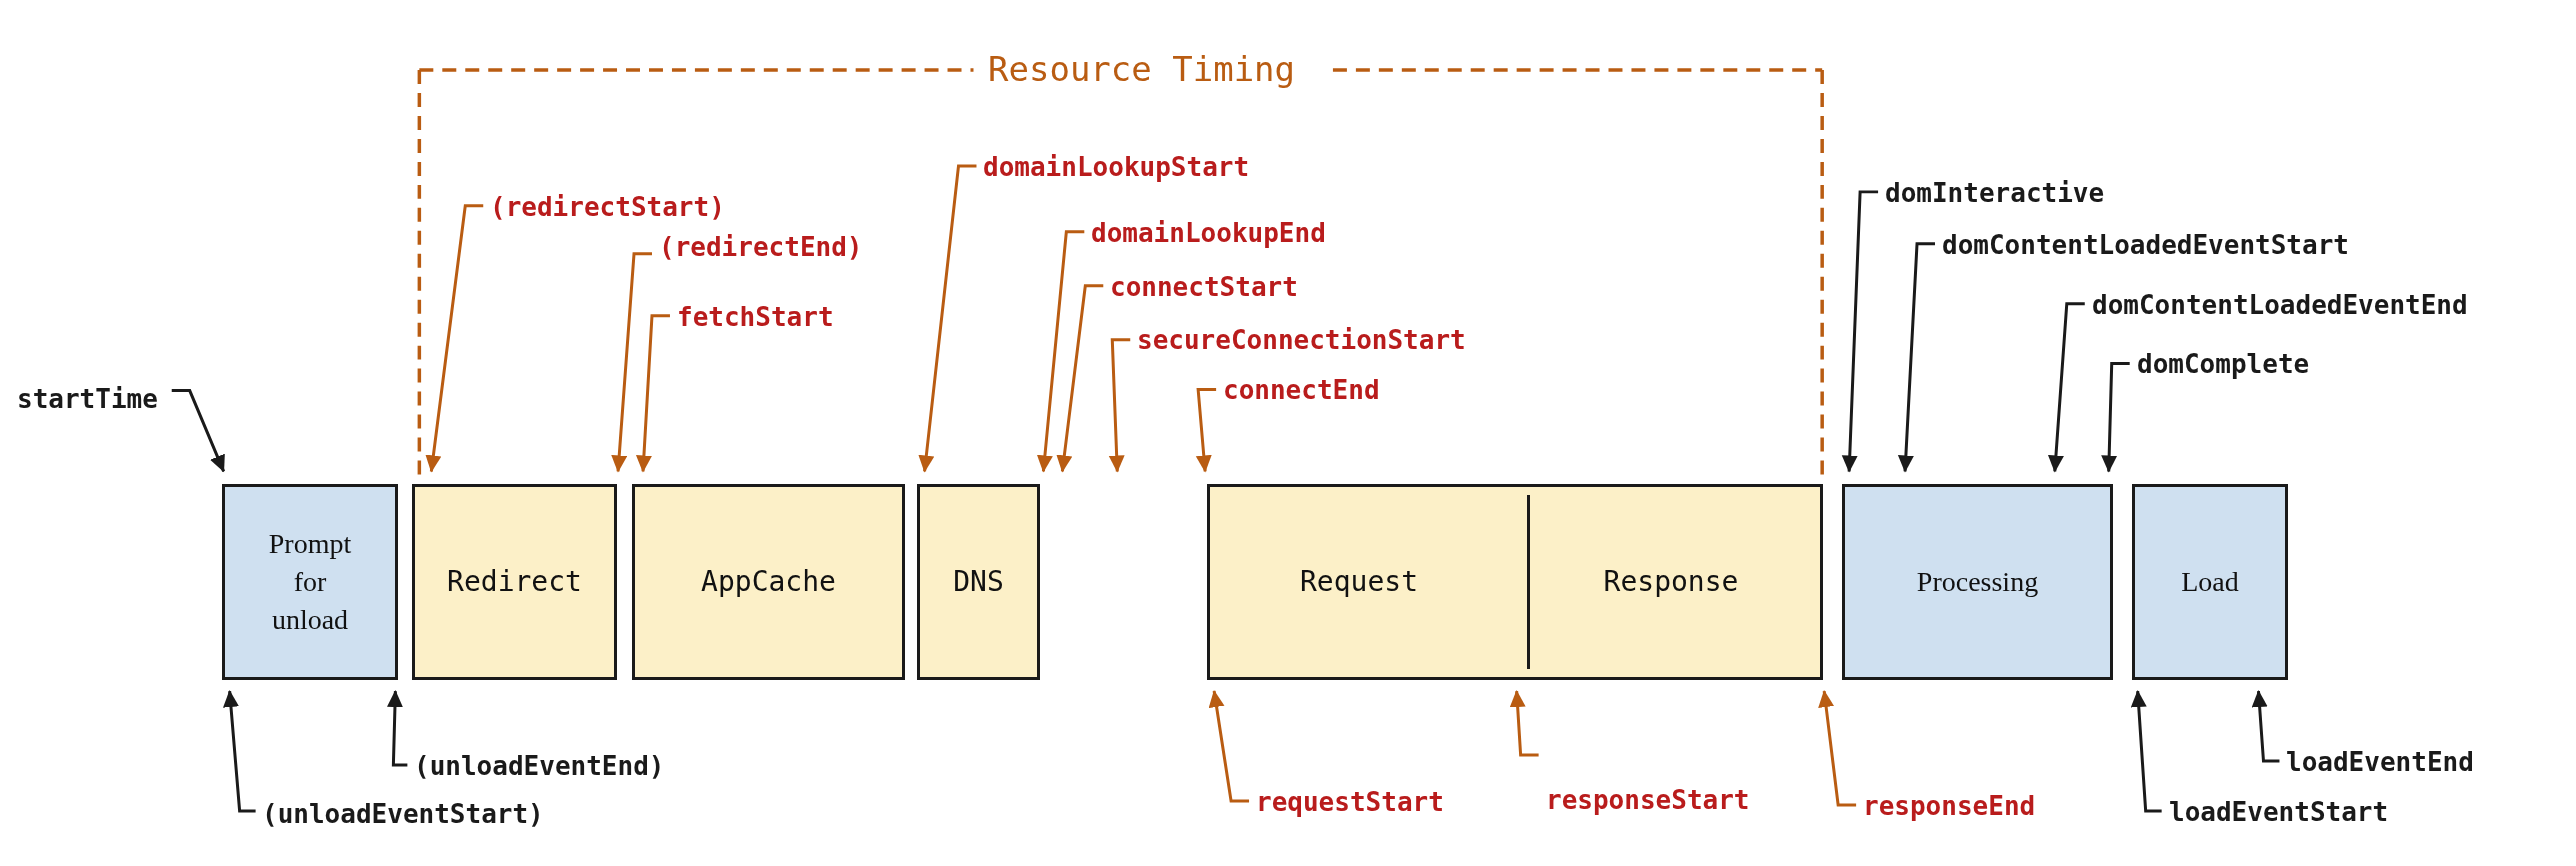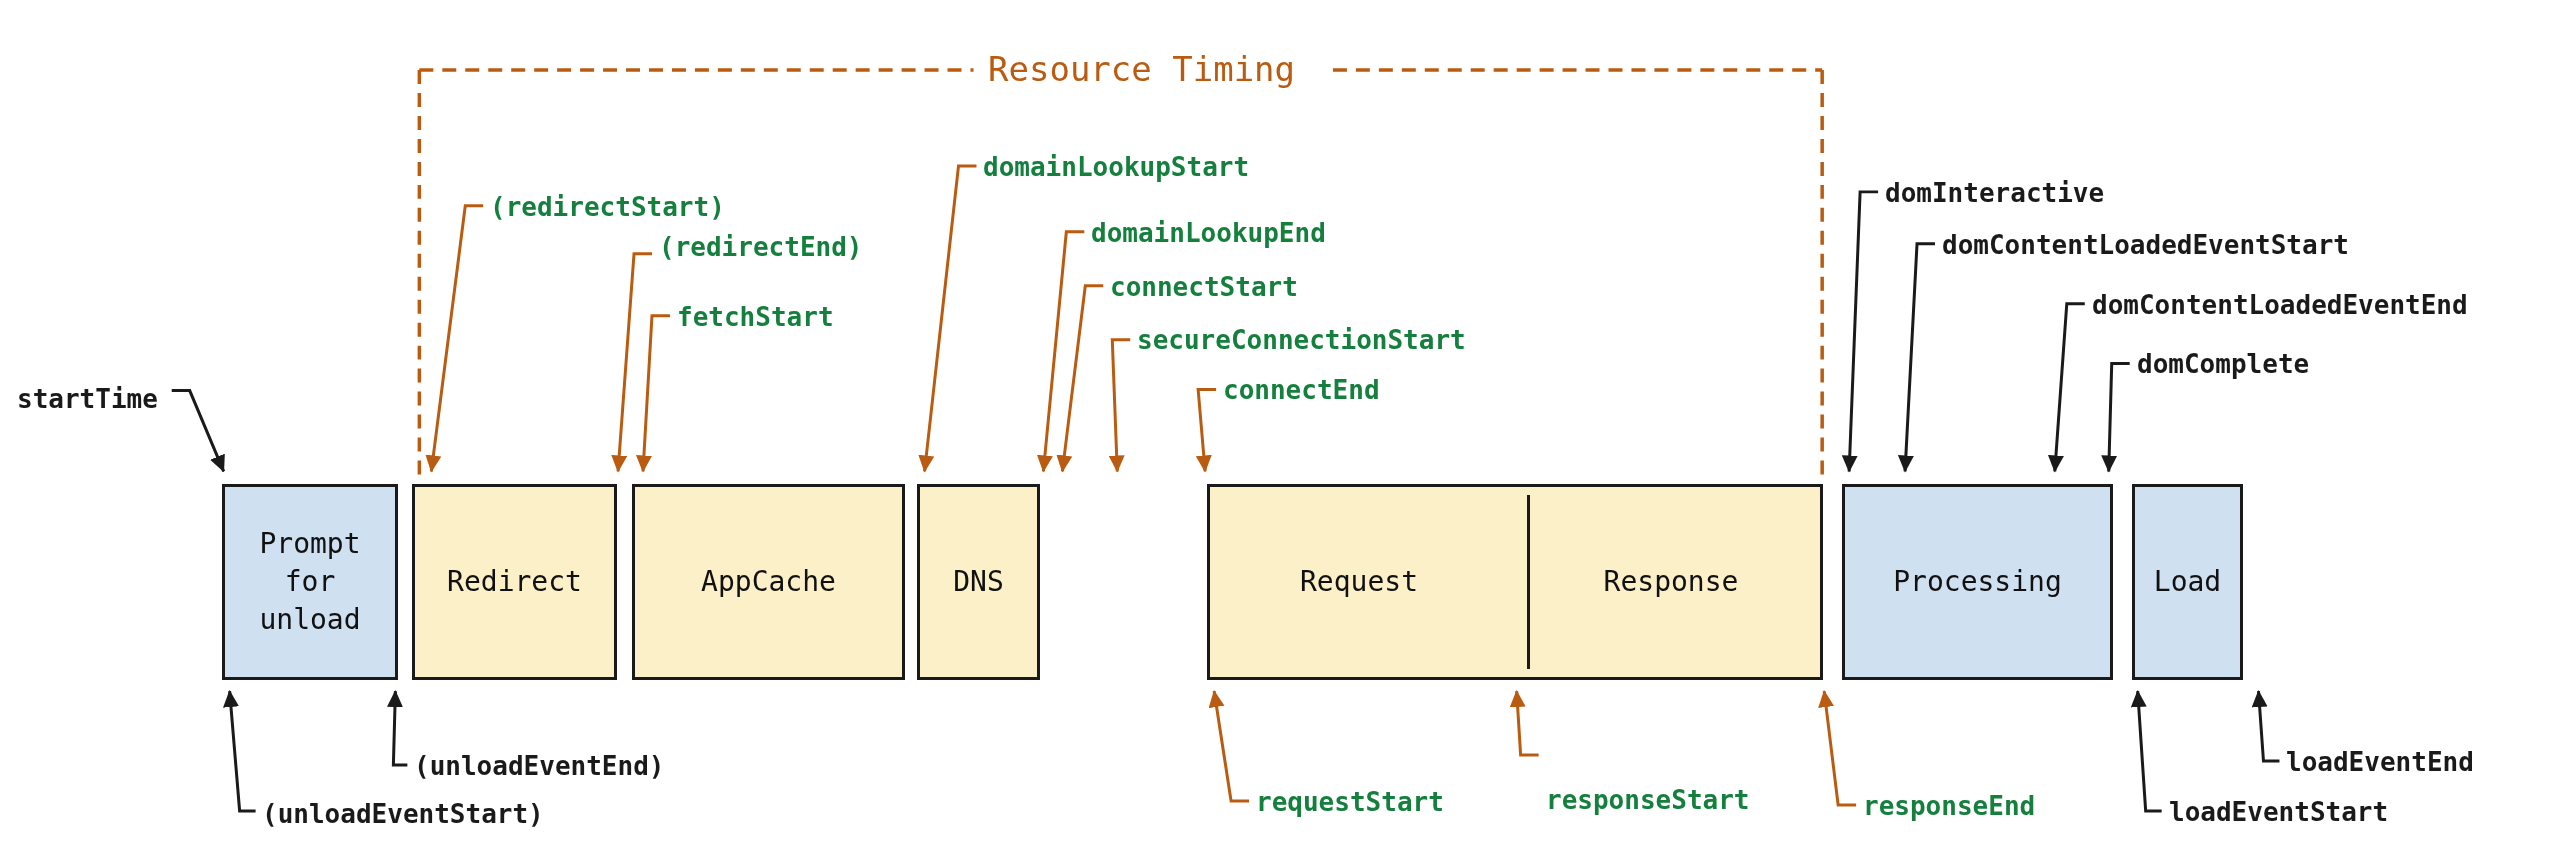--- a/index.html
+++ b/index.html
@@ -11,21 +11,21 @@
     overflow:hidden;
     font-family:"DejaVu Sans Mono", monospace;
   }
   .overlay{position:absolute;left:0;top:0;width:2576px;height:867px;}
   .lbl{
     position:absolute;
     font:bold 26px/1.2 "DejaVu Sans Mono", monospace;
     white-space:nowrap;
     letter-spacing:0;
   }
-  .lbl.orange{color:#15803d;}
+  .lbl.orange{color:#b91c1c;}
   .lbl.black{color:#1a1a1a;}
   .title{
     position:absolute;
     font:34px/34px "DejaVu Sans Mono", monospace;
     color:#b95c12;
     white-space:nowrap;
   }
   .box{
     position:absolute;
     top:484px;
@@ -34,21 +34,21 @@
     border:3px solid #1a1a1a;
     display:flex;
     align-items:center;
     justify-content:center;
     font:28px/1.35 "DejaVu Sans Mono", monospace;
     color:#111111;
     text-align:center;
     white-space:pre-line;
   }
   .tan{background:#fcf0c8;}
-  .blue{background:#cfe0f0;}
+  .blue{background:#cfe0f0;font-family:Liberation Serif, serif;}
   .duo{padding:8px;gap:27px;}
   .duo .cell{
     flex:1 1 50%;
     height:100%;
     display:flex;
     align-items:center;
     justify-content:center;
     white-space:nowrap;
   }
   .duo .cell + .cell{border-left:3px solid #1a1a1a;}
@@ -115,21 +115,21 @@
   <div class="box tan" style="left:917px;width:123px;"><span>DNS</span></div>
   <div class="box tan duo" style="left:1207px;width:616px;">
     <div class="cell">
         <span>Request</span>
       </div>
     <div class="cell">
         <span>Response</span>
       </div>
   </div>
   <div class="box blue" style="left:1842px;width:271px;"><span>Processing</span></div>
-  <div class="box blue" style="left:2132px;width:111px;"><span>Load</span></div>
+  <div class="box blue" style="left:2132px;width:156px;"><span>Load</span></div>
 
   <span class="lbl black" style="left:17px;top:384px;">startTime</span>
   <span class="lbl orange" style="left:490px;top:192px;">(redirectStart)</span>
   <span class="lbl orange" style="left:659px;top:232px;">(redirectEnd)</span>
   <span class="lbl orange" style="left:677px;top:302px;">fetchStart</span>
   <span class="lbl orange" style="left:983px;top:152px;">domainLookupStart</span>
   <span class="lbl orange" style="left:1091px;top:218px;">domainLookupEnd</span>
   <span class="lbl orange" style="left:1110px;top:272px;">connectStart</span>
   <span class="lbl orange" style="left:1137px;top:325px;">secureConnectionStart</span>
   <span class="lbl orange" style="left:1223px;top:375px;">connectEnd</span>

